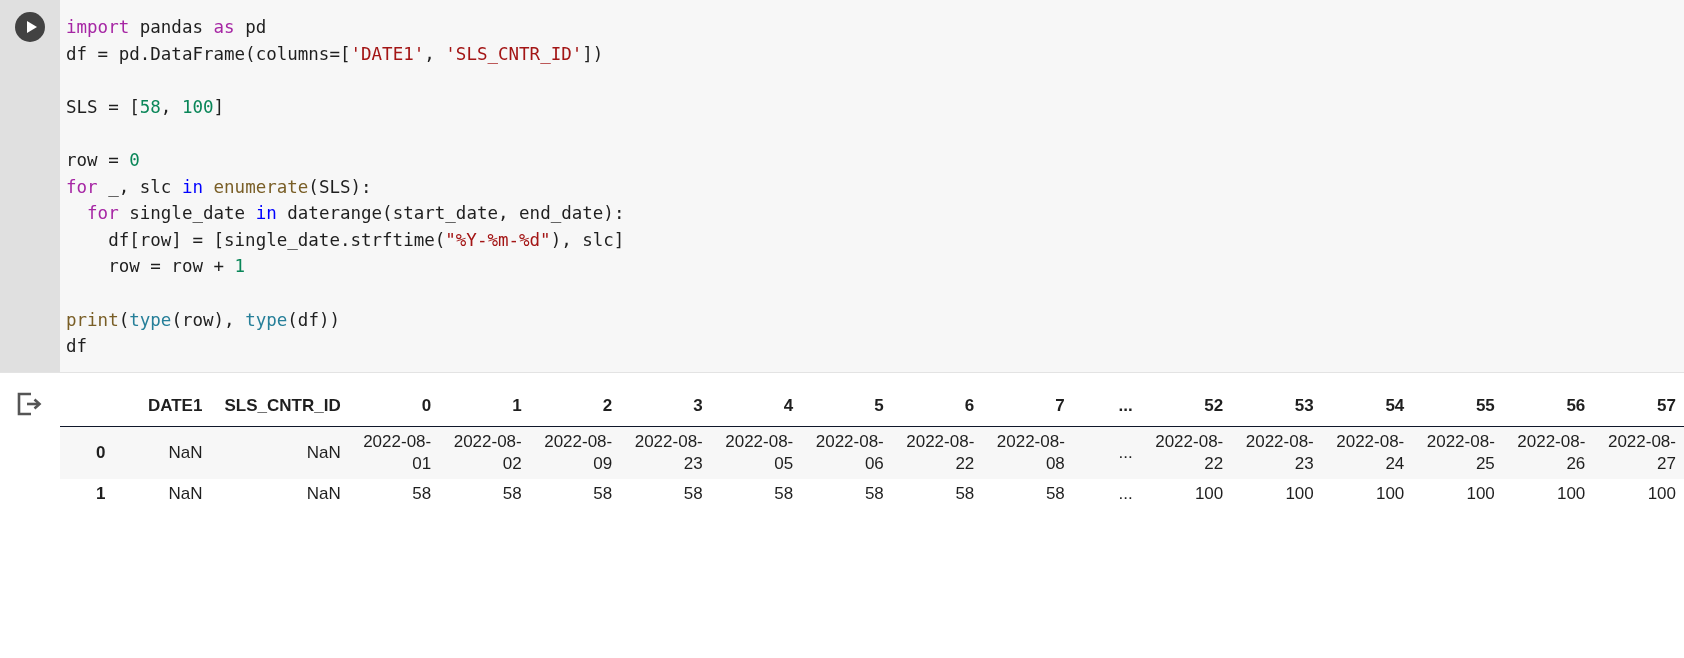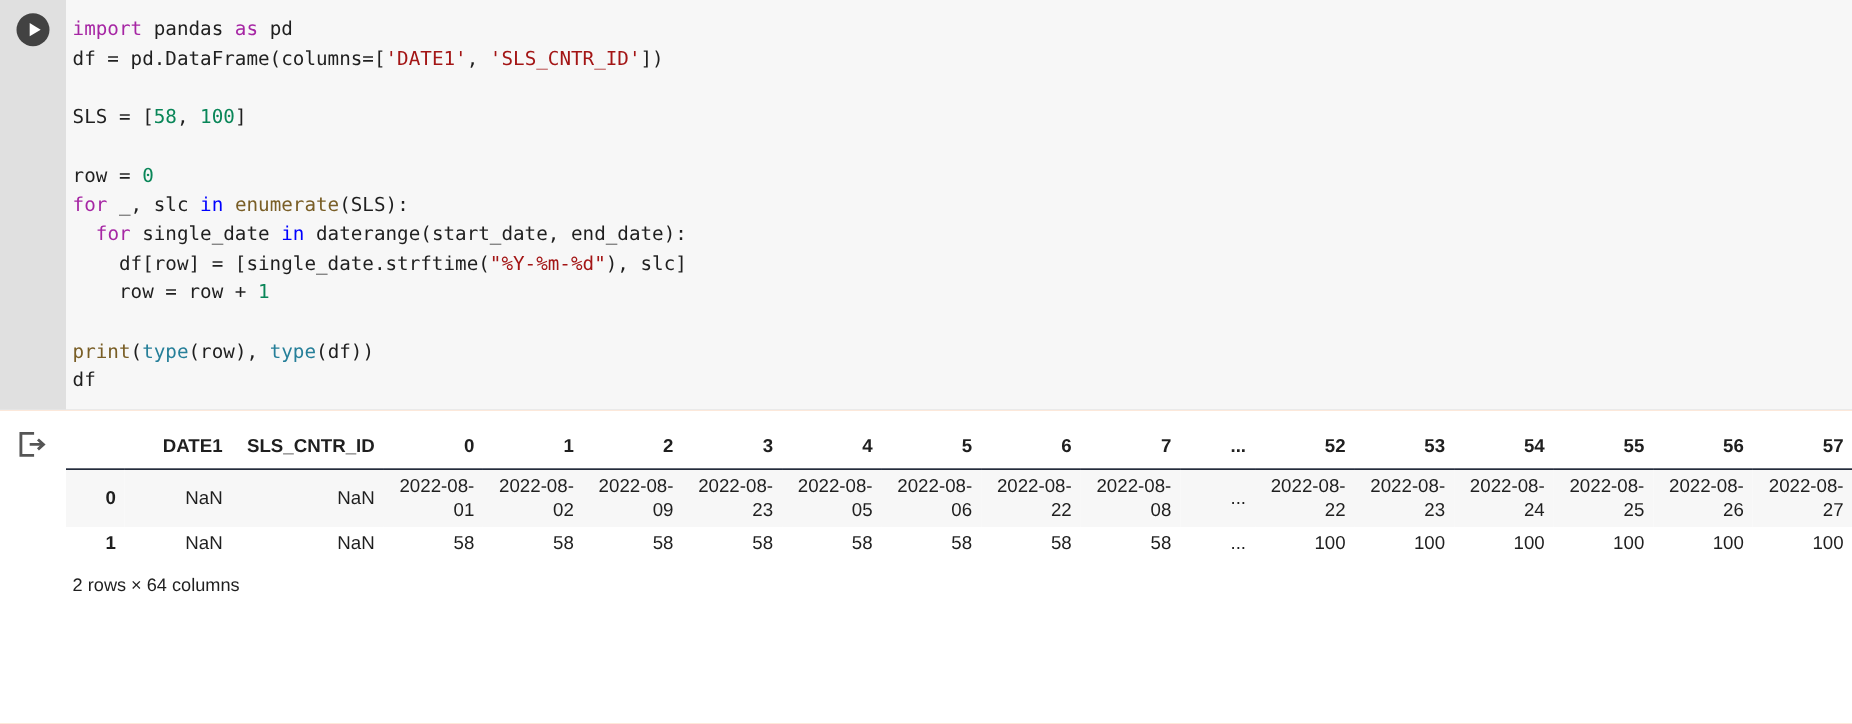--- a/index.html
+++ b/index.html
@@ -14,21 +14,21 @@
     overflow: hidden;
     font-family: "Liberation Sans", sans-serif;
     color: #1f1f1f;
   }
 
   
   .notebook {
     width: 1684px;
     height: 658px;
     position: relative;
-    background: #f97316;
+    background: #701a75;
   }
 
   .code-cell {
     display: flex;
     align-items: stretch;
     background: #f7f7f7;
     height: 373px;
     box-sizing: border-box;
     border-bottom: 1px solid #e3e3e3;
   }
@@ -287,16 +287,15 @@
                 <td class="col-num">100</td>
                 <td class="col-num">100</td>
                 <td class="col-num">100</td>
                 <td class="col-num">100</td>
                 <td class="col-num">100</td>
               </tr>
             </tbody>
         </table>
       </div>
 
-      <div class="shape-note">2 rows × 64 columns</div>
     </div>
   </div>
 </div>
 
 </body></html>

